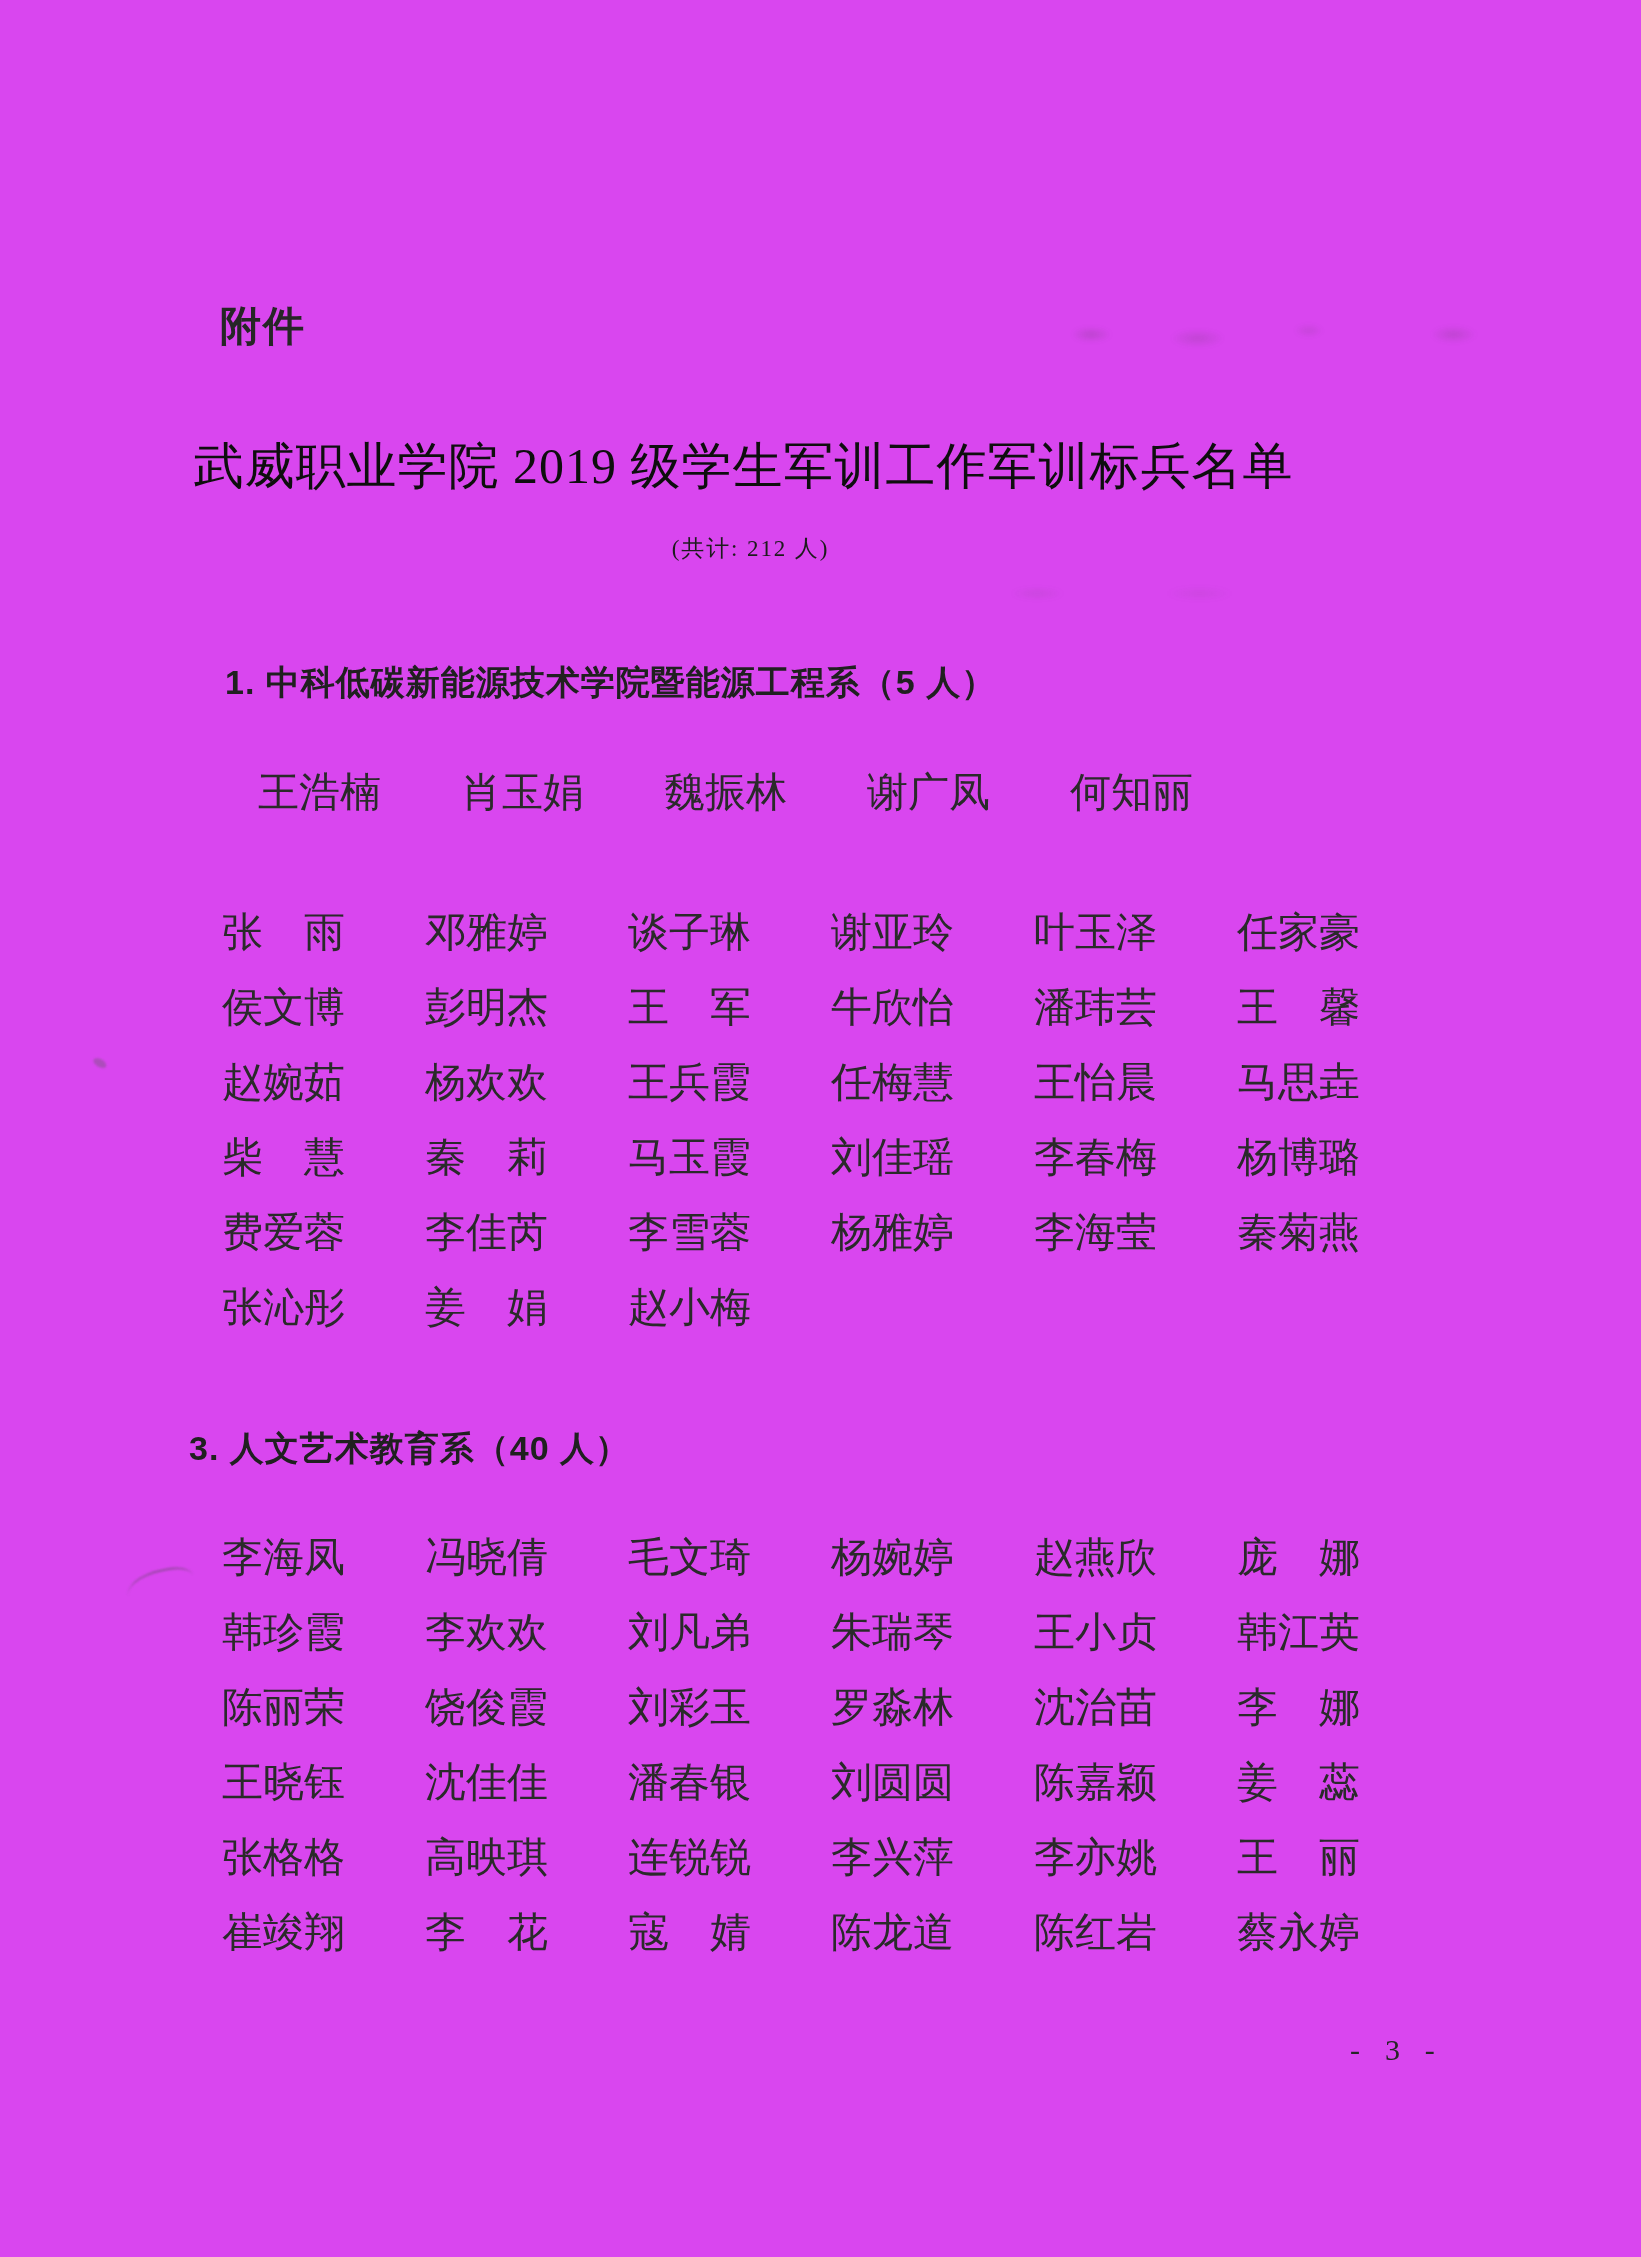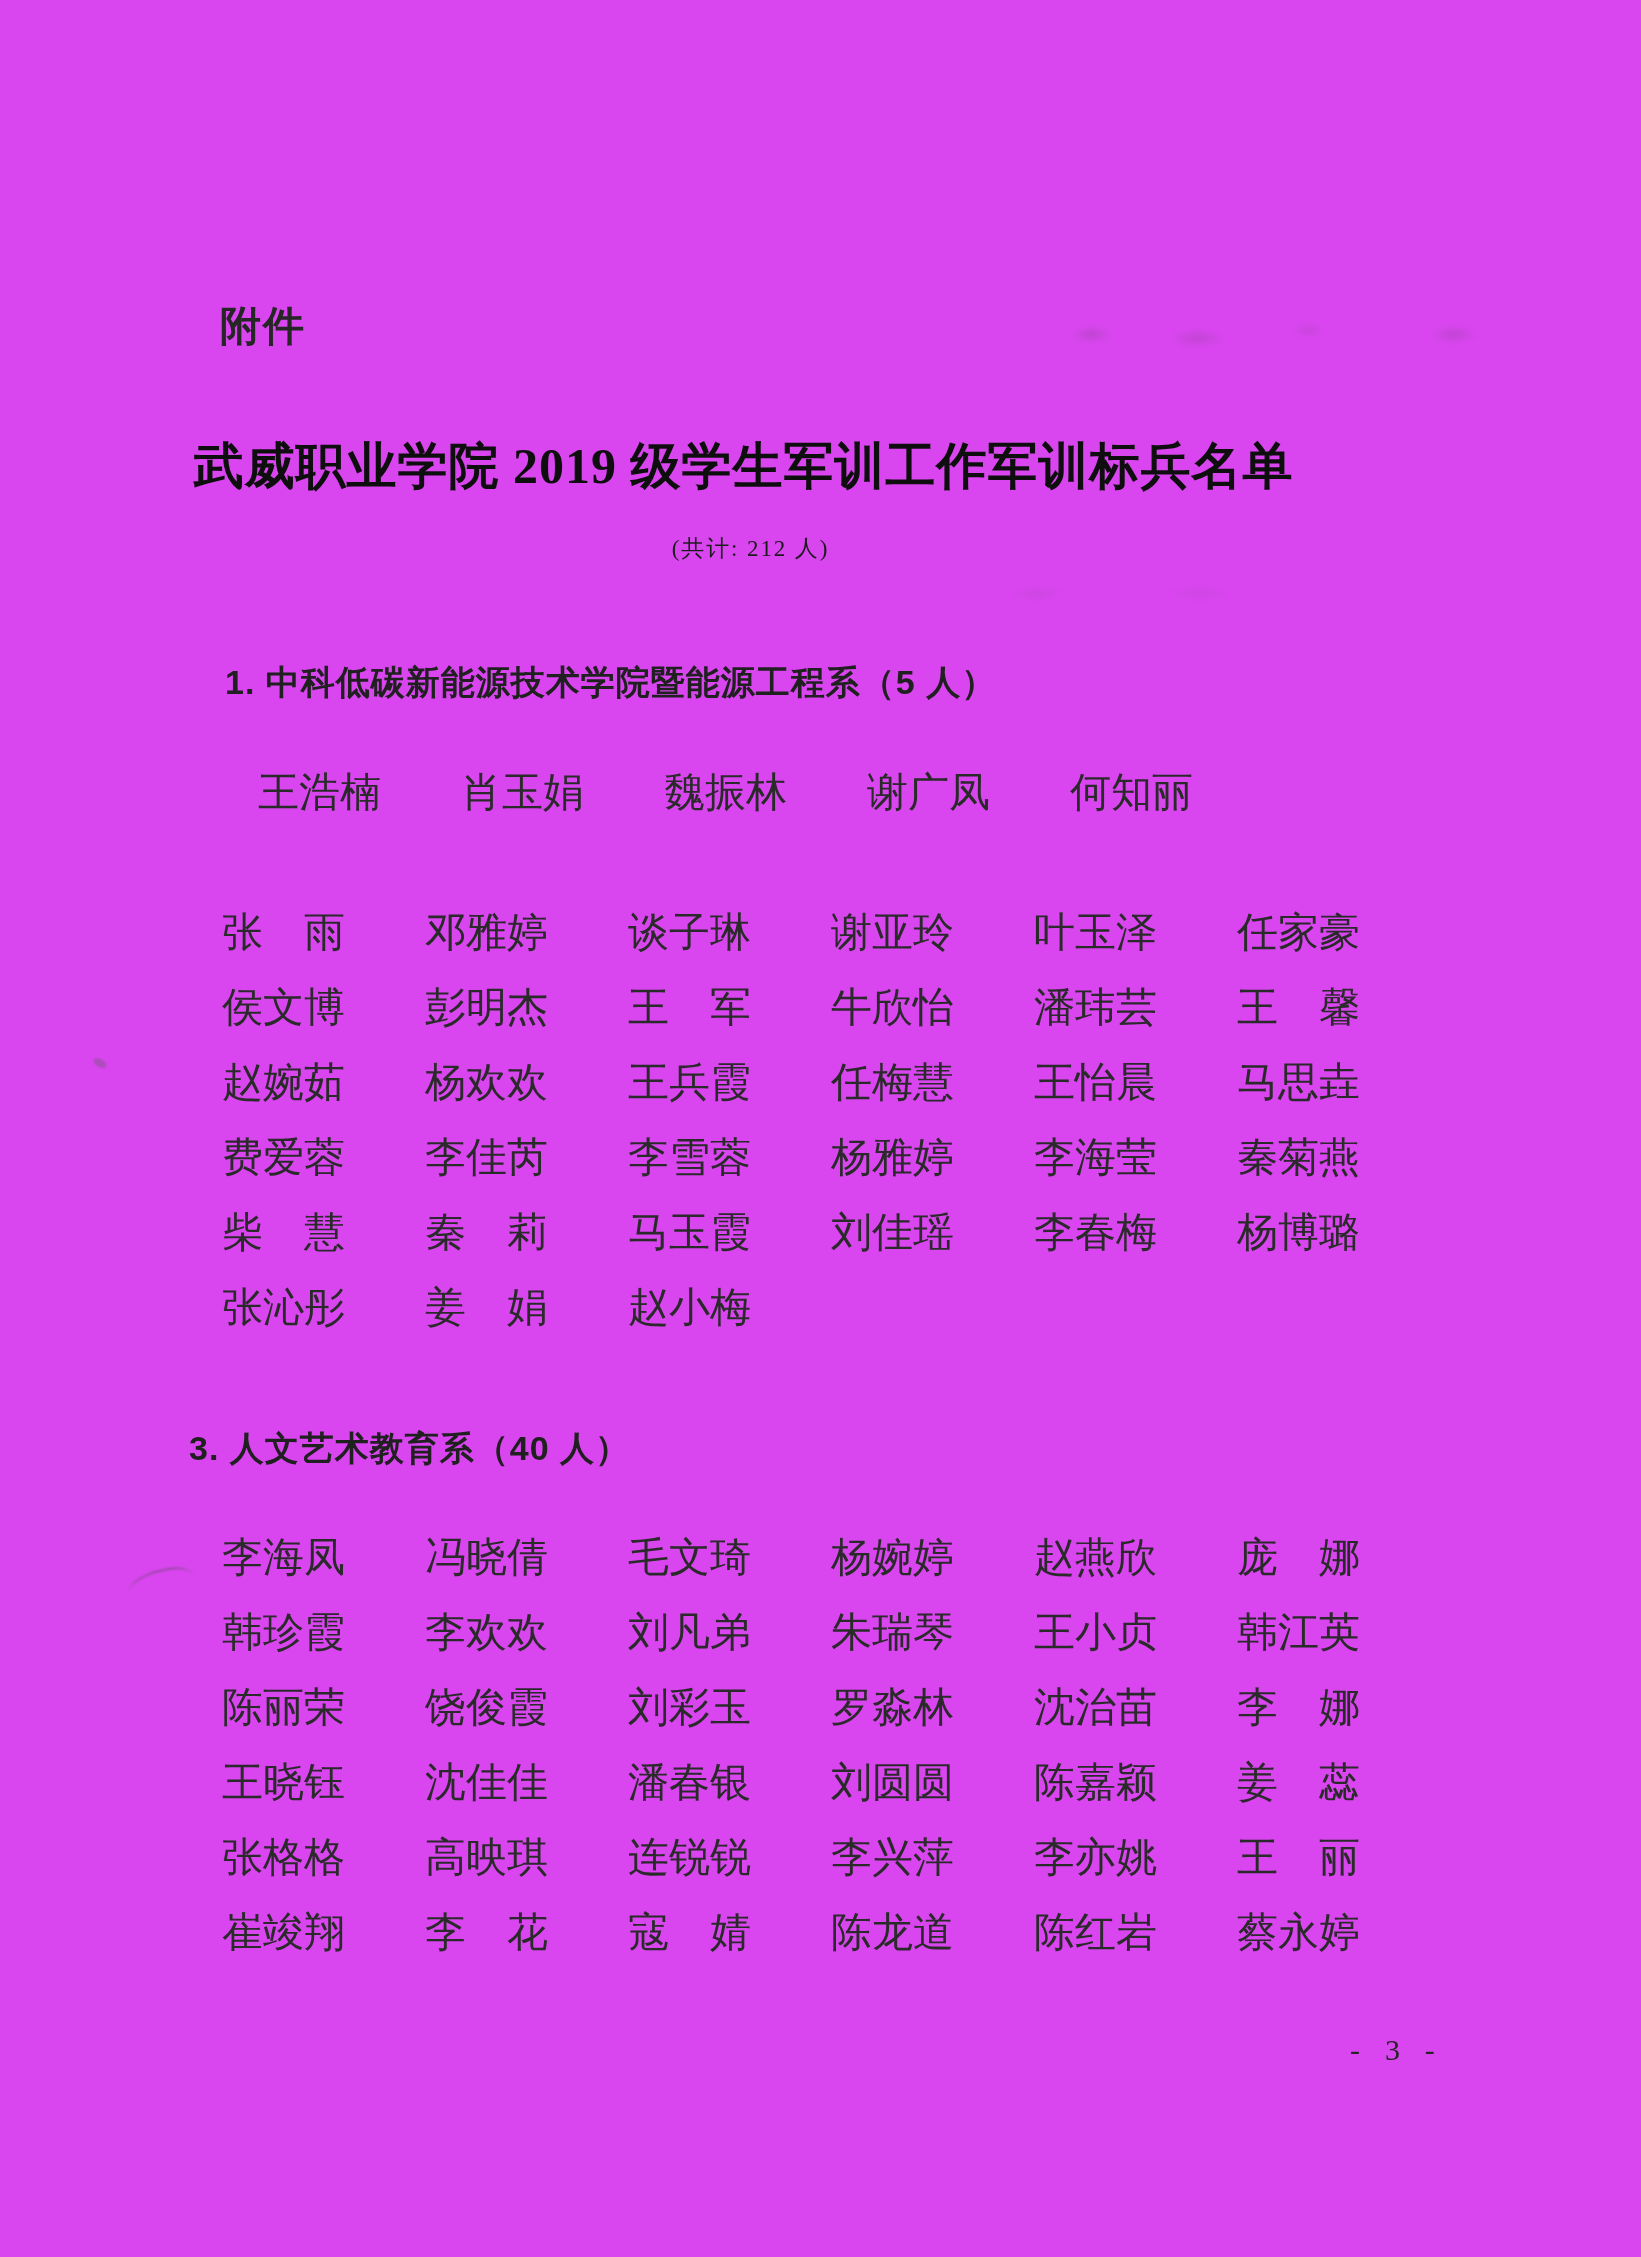--- a/index.html
+++ b/index.html
@@ -14,21 +14,21 @@
   }
   .attachment{
     position:absolute;left:220px;top:299px;
     font-family:"Liberation Sans",sans-serif;
     font-size:41px;font-weight:600;color:#262626;
     letter-spacing:1.9px;
   }
   .title{
     position:absolute;left:145px;top:433px;width:1197px;margin:0;
     text-align:center;
-    font-size:50px;font-weight:700;color:#0e0e0e;
+    font-size:50px;font-weight:400;color:#0e0e0e;
     letter-spacing:1px;
     font-family:"Liberation Serif",serif;
     white-space:nowrap;
   }
   .subtitle{
     position:absolute;left:152px;top:533px;width:1197px;
     text-align:center;
     font-size:23px;color:#1c1c1c;
     letter-spacing:1.9px;
   }
@@ -145,36 +145,36 @@
         </div>
         <div class="row">
           <span class="name">赵婉茹</span>
           <span class="name">杨欢欢</span>
           <span class="name">王兵霞</span>
           <span class="name">任梅慧</span>
           <span class="name">王怡晨</span>
           <span class="name">马思垚</span>
         </div>
         <div class="row">
+          <span class="name">柴　慧</span>
+          <span class="name">秦　莉</span>
+          <span class="name">马玉霞</span>
+          <span class="name">刘佳瑶</span>
+          <span class="name">李春梅</span>
+          <span class="name">杨博璐</span>
+        </div>
+        <div class="row">
           <span class="name">费爱蓉</span>
           <span class="name">李佳芮</span>
           <span class="name">李雪蓉</span>
           <span class="name">杨雅婷</span>
           <span class="name">李海莹</span>
           <span class="name">秦菊燕</span>
         </div>
         <div class="row">
-          <span class="name">柴　慧</span>
-          <span class="name">秦　莉</span>
-          <span class="name">马玉霞</span>
-          <span class="name">刘佳瑶</span>
-          <span class="name">李春梅</span>
-          <span class="name">杨博璐</span>
-        </div>
-        <div class="row">
           <span class="name">张沁彤</span>
           <span class="name">姜　娟</span>
           <span class="name">赵小梅</span>
           <span class="name"></span>
           <span class="name"></span>
           <span class="name"></span>
         </div>
       </div>
   </section>
 

